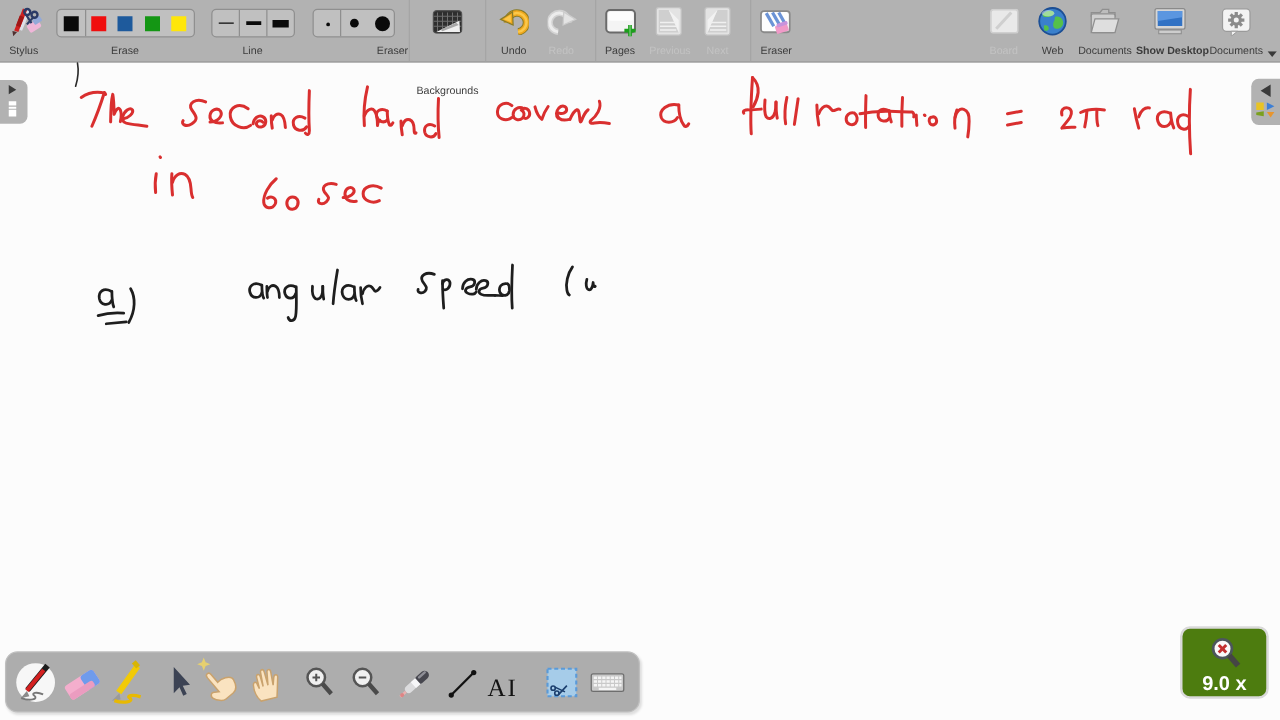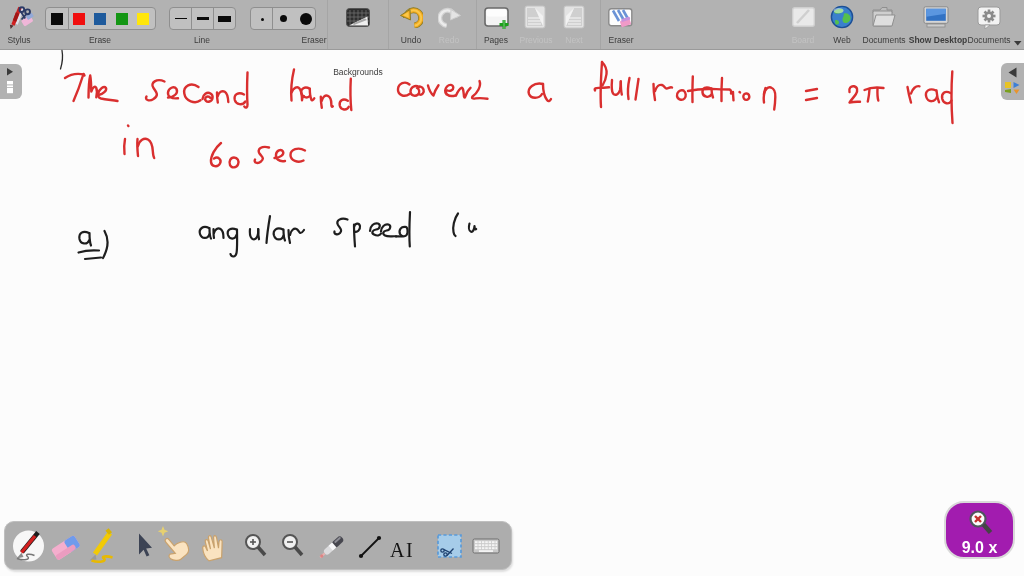--- a/index.html
+++ b/index.html
@@ -8,21 +8,21 @@
   #topbar{left:0;top:0;width:1024px;height:49px;background:#b2b2b2;border-bottom:1px solid #9a9a9a;}
   .lbl{position:absolute;font-size:8.5px;color:#3c3c3c;text-align:right;white-space:nowrap;transform:translateX(-50%);}
   .lbl.dis{color:#c3c3c3;}
   .sep{position:absolute;top:0;width:1px;height:49px;background:#a5a5a5;}
   .frame{position:absolute;top:7px;height:21px;background:#c0c0c0;border:1px solid #8f8f8f;border-radius:4px;}
   .cellsep{position:absolute;top:0;bottom:0;width:1px;background:#8f8f8f;}
   .sw{position:absolute;top:5px;width:12px;height:12px;}
   #leftTab{left:0;top:64px;width:22px;height:35px;background:#b2b2b2;border-radius:0 6px 6px 0;}
   #rightTab{left:1001px;top:63px;width:23px;height:37px;background:#b2b2b2;border-radius:6px 0 0 6px;}
   #bottombar{left:4px;top:521px;width:508px;height:49px;background:#adadad;border:1px solid #bfbfbf;border-radius:10px;box-sizing:border-box;box-shadow:1px 2px 2px rgba(0,0,0,0.12);}
-  #zoomw{left:944px;top:501px;width:71px;height:58px;background:#a21caf;border:2px solid #d9d9d9;border-radius:20px;box-sizing:border-box;}
+  #zoomw{left:944px;top:501px;width:71px;height:58px;background:#4d7c0f;border:2px solid #d9d9d9;border-radius:8px;box-sizing:border-box;}
   #zoomw .zt{position:absolute;left:0;right:0;top:36px;text-align:center;color:#fff;font-weight:bold;font-size:16px;font-family:"Liberation Sans",sans-serif;}
 </style>
 </head>
 <body>
 <div id="topbar" class="abs"></div>
 
 <div id="topbarContent" class="abs" style="left:0;top:0;width:1024px;height:49px;">
 
   <div class="sep" style="left:327px;"></div>
   <div class="sep" style="left:388px;"></div>

